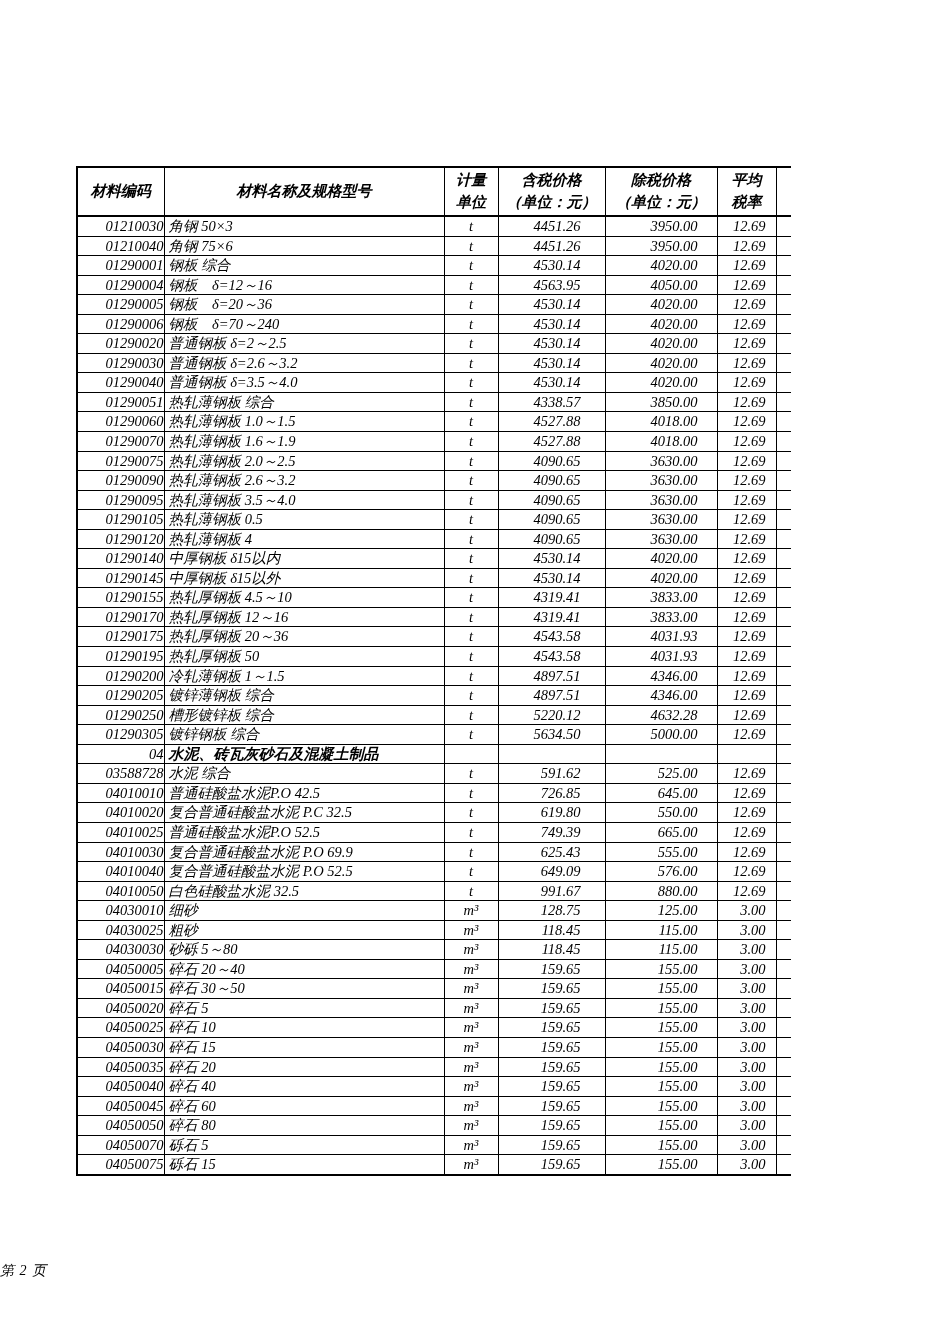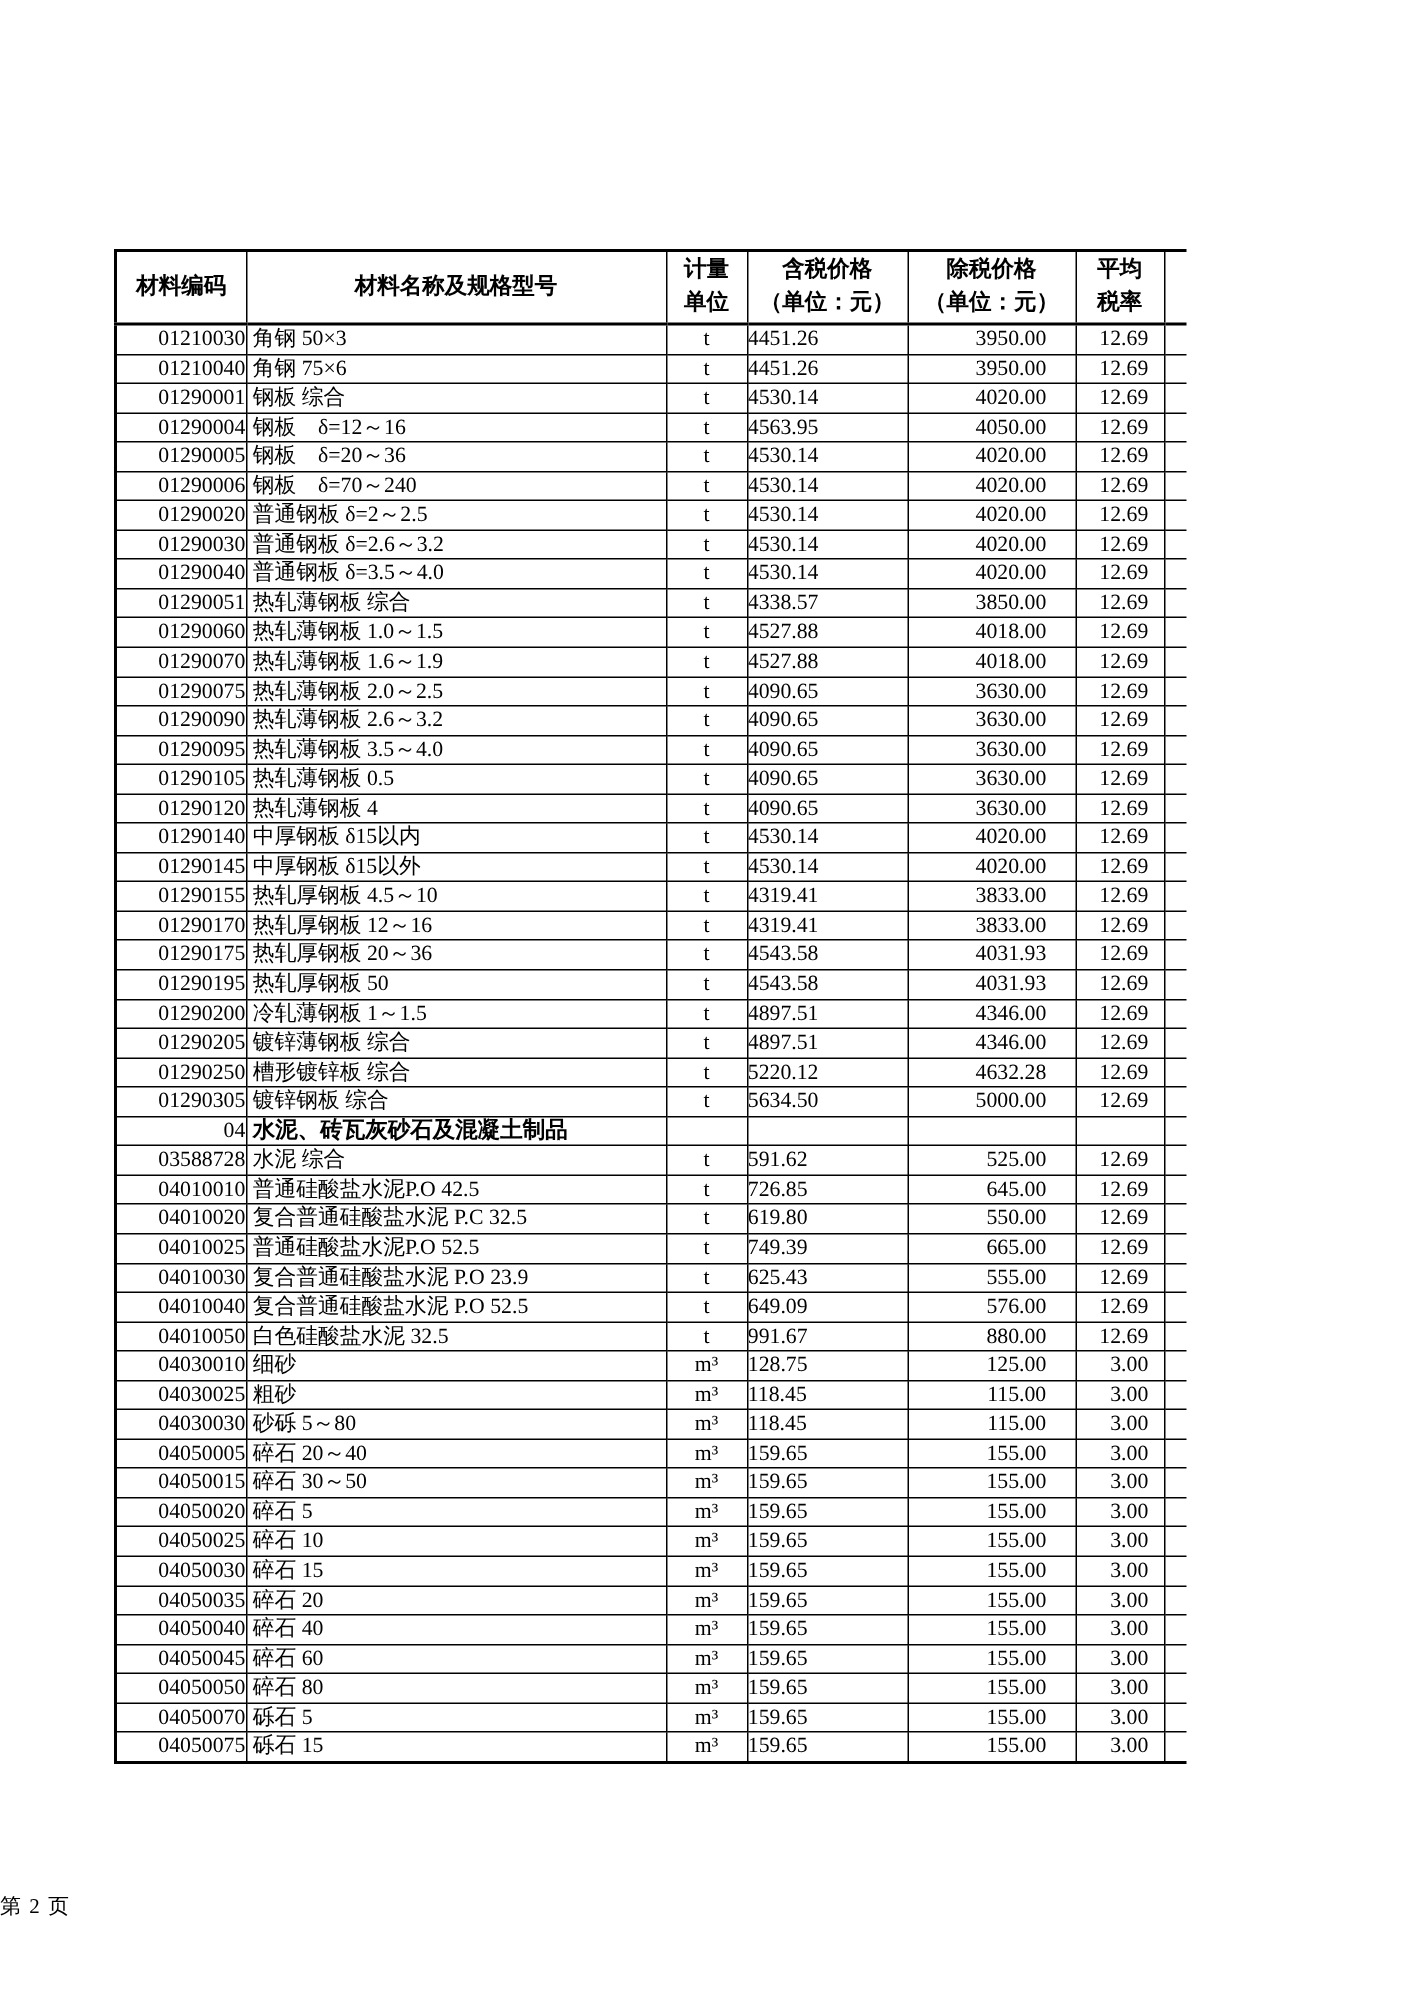--- a/index.html
+++ b/index.html
@@ -10,20 +10,21 @@
     height: 1344px;
     font-family: "Liberation Serif", "DejaVu Serif", serif;
     color: #000000;
   }
   .page {
     position: relative;
     width: 791px;
     height: 1344px;
     background: #ffffff;
     overflow: hidden;
+    font-style: italic;
   }
   table.price-table {
     position: absolute;
     left: 76px;
     top: 166px;
     width: 790px;
     border-collapse: collapse;
     table-layout: fixed;
     border: 2px solid #000000;
   }
@@ -45,21 +46,21 @@
   .price-table tbody td {
     height: 18.55px;
     font-size: 14.5px;
     line-height: 18.55px;
     white-space: nowrap;
   }
   td.col-code  { text-align: right; }
   td.col-name  { text-align: left; padding-left: 4px; }
   td.col-name.section-name { font-weight: bold; font-size: 15px; font-family: "Liberation Sans", "DejaVu Sans", sans-serif; }
   td.col-unit  { text-align: center; font-size: 13.5px; }
-  td.col-price { padding-right: 24px; }
+  td.col-price { text-align: right; padding-right: 24px; }
   td.col-price2{ text-align: right; padding-right: 19px; }
   td.col-rate  { text-align: right; padding-right: 10px; }
   td.col-note  { text-align: center; }
   .footer {
     position: absolute;
     top: 1262px;
     left: 0;
     width: 950px;
     text-align: left;
     font-size: 14px;
@@ -379,21 +380,21 @@
           <td class="col-code">04010025</td>
           <td class="col-name">普通硅酸盐水泥P.O  52.5</td>
           <td class="col-unit">t</td>
           <td class="col-price">749.39</td>
           <td class="col-price2">665.00</td>
           <td class="col-rate">12.69</td>
           <td class="col-note"></td>
         </tr>
         <tr>
           <td class="col-code">04010030</td>
-          <td class="col-name">复合普通硅酸盐水泥 P.O  23.9</td>
+          <td class="col-name">复合普通硅酸盐水泥 P.O  69.9</td>
           <td class="col-unit">t</td>
           <td class="col-price">625.43</td>
           <td class="col-price2">555.00</td>
           <td class="col-rate">12.69</td>
           <td class="col-note"></td>
         </tr>
         <tr>
           <td class="col-code">04010040</td>
           <td class="col-name">复合普通硅酸盐水泥 P.O  52.5</td>
           <td class="col-unit">t</td>

